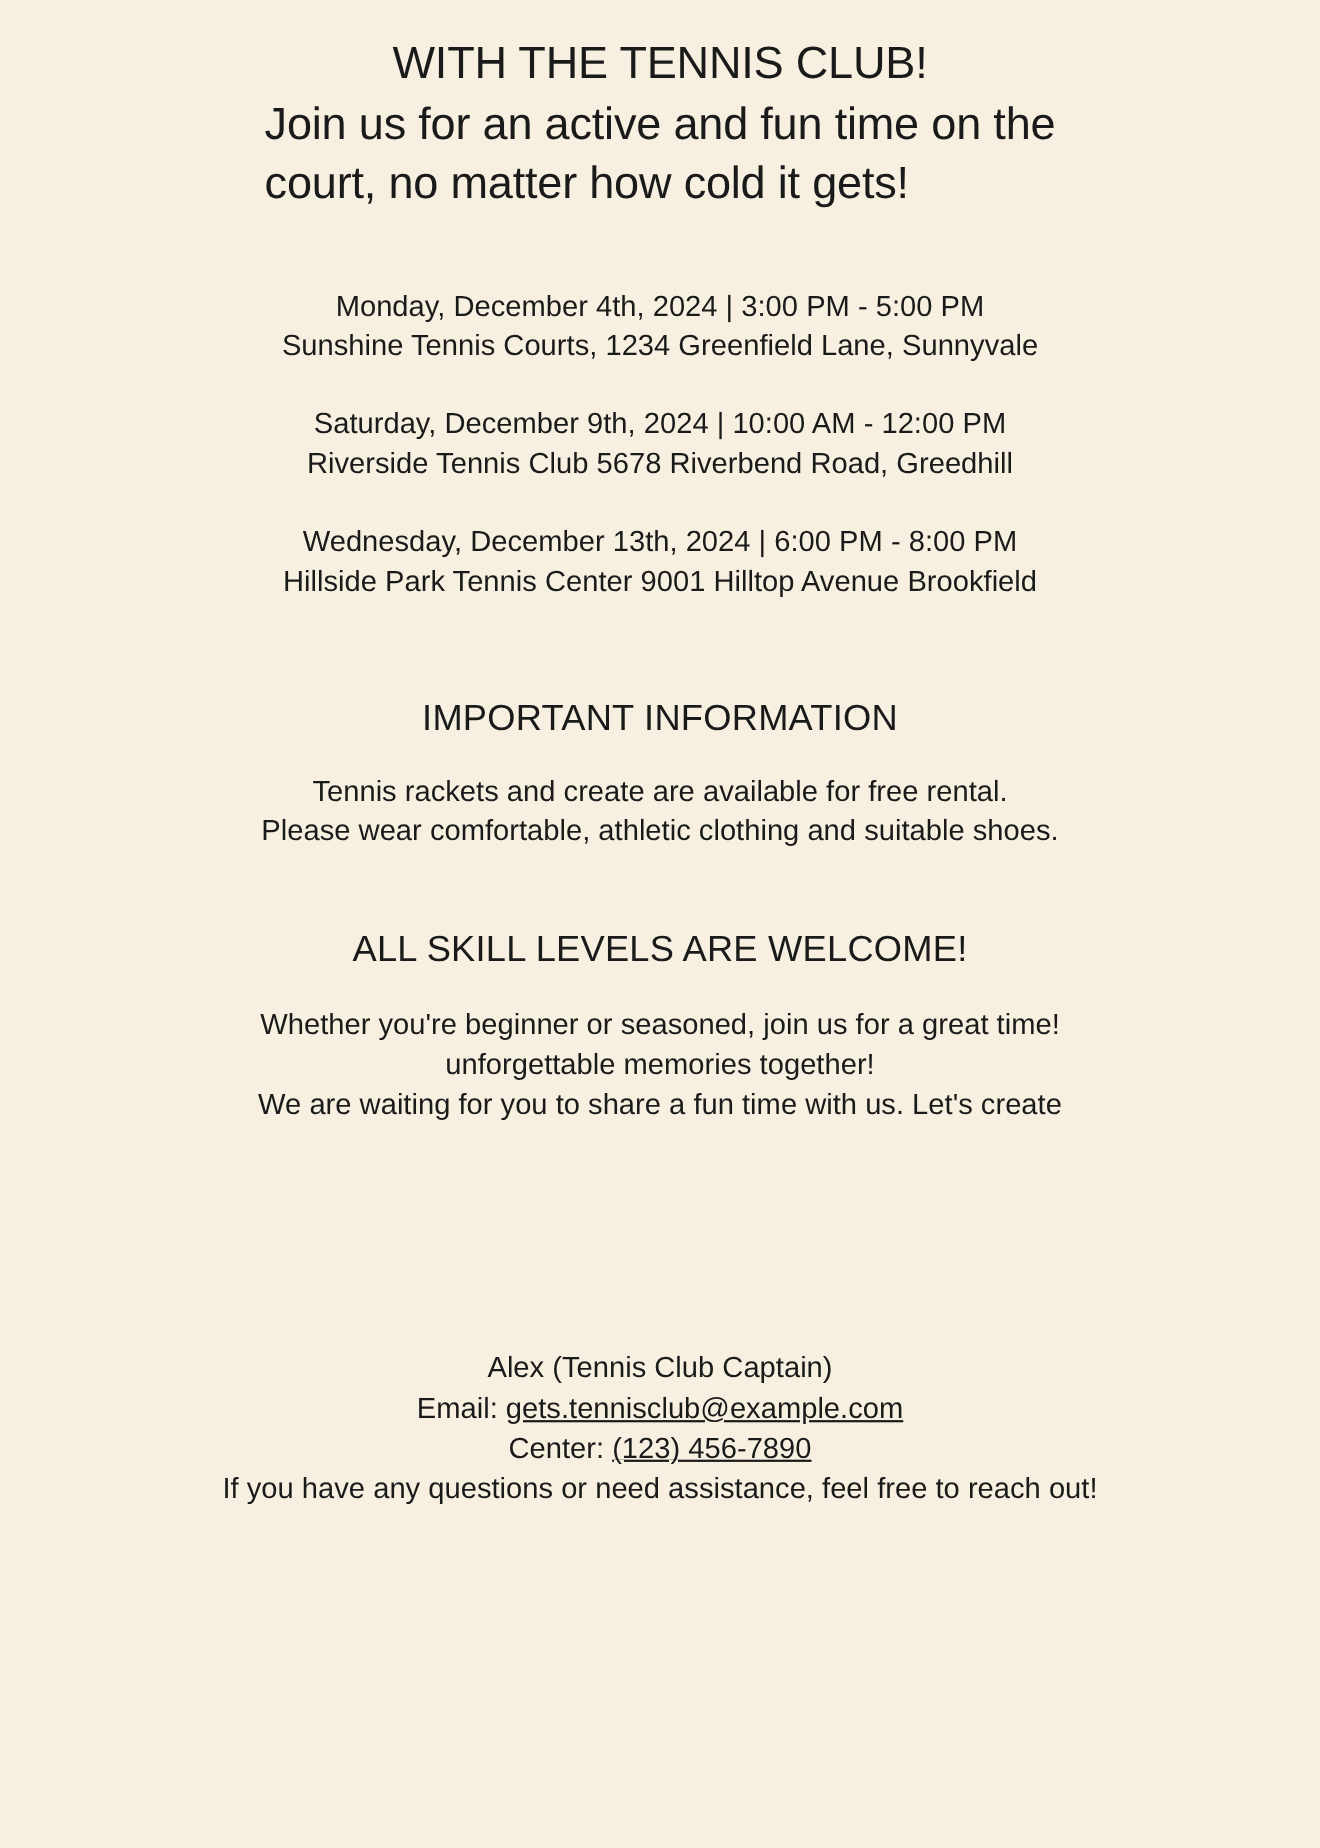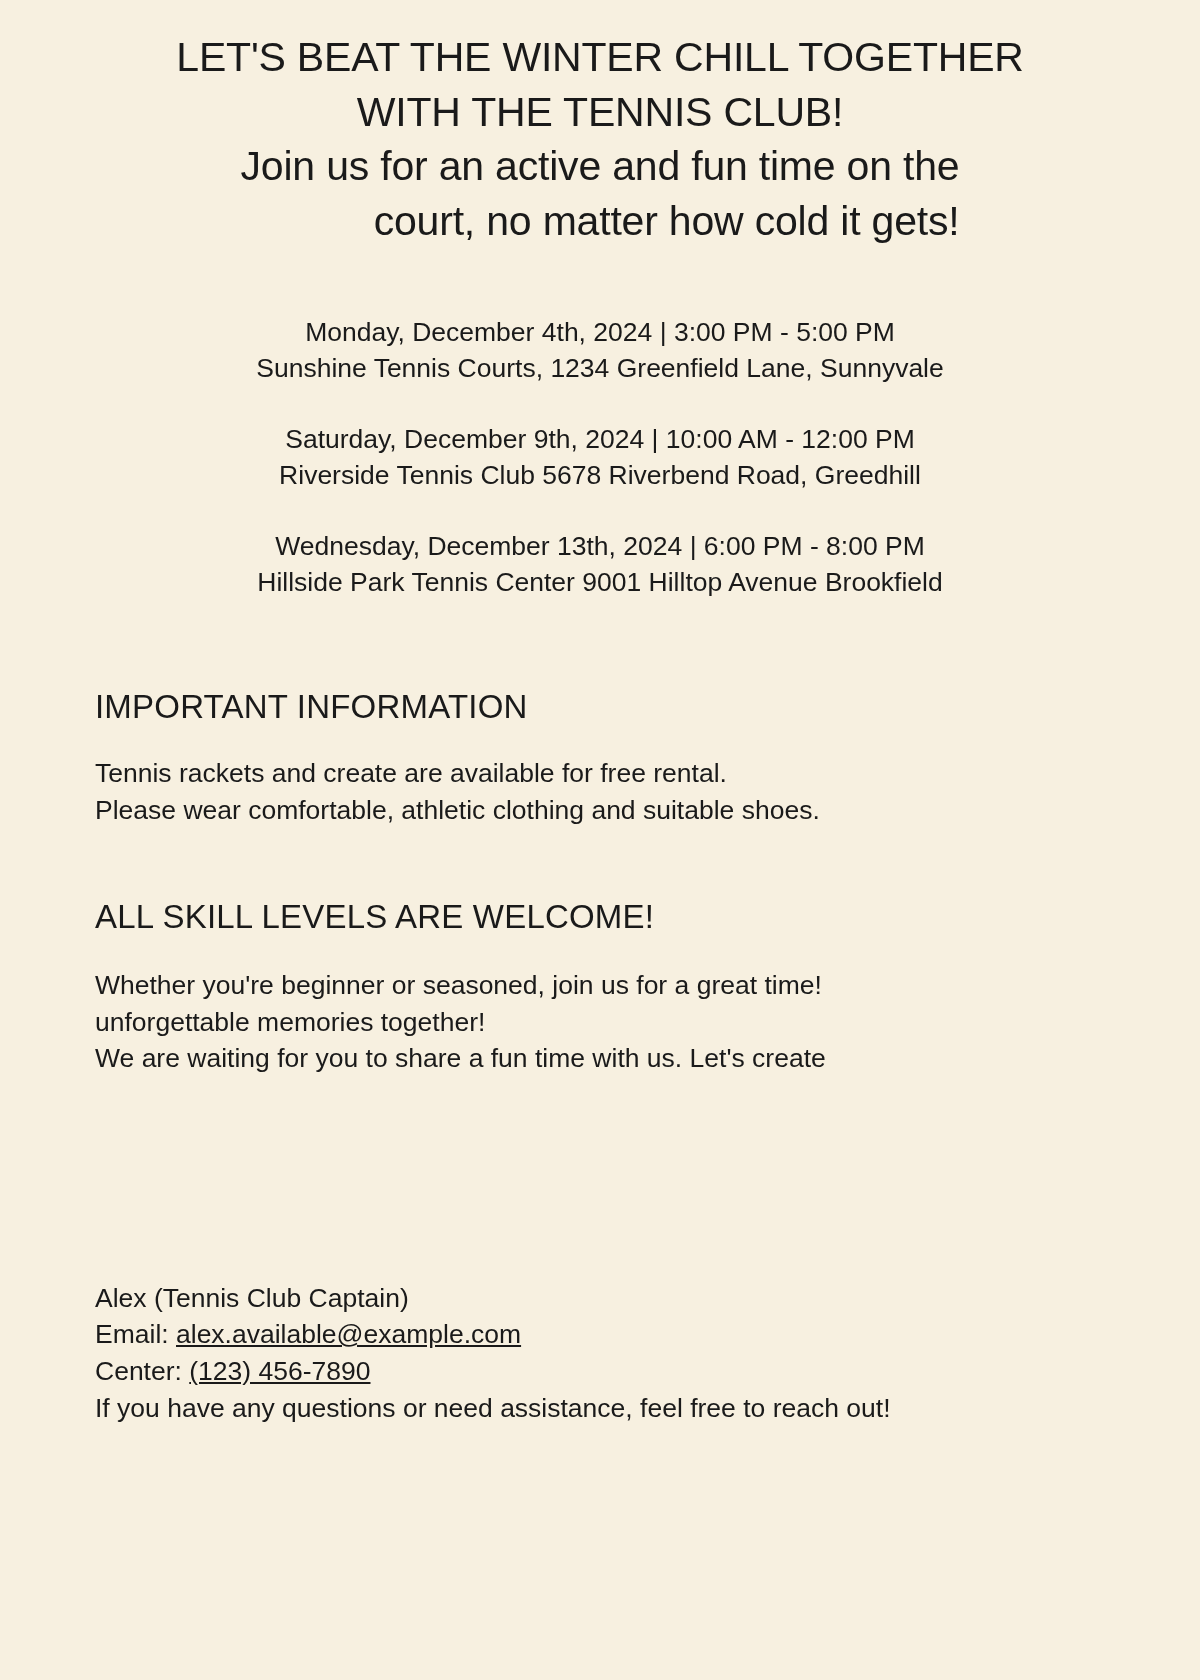--- a/index.html
+++ b/index.html
@@ -26,21 +26,21 @@
   .headline {
     text-align: center;
     font-size: 41px;
     line-height: 1.33;
     font-weight: 400;
     letter-spacing: -0.2px;
     margin: 0;
   }
   .headline .line { display: block; }
   .subhead {
-    text-align: right;
+    text-align: left;
     font-size: 41px;
     line-height: 1.33;
     font-weight: 400;
     letter-spacing: -0.2px;
     margin: 0;
   }
   .subhead .line { display: block; }
 
   .schedule {
     margin-top: 66px;
@@ -51,21 +51,21 @@
     font-size: 26.5px;
     line-height: 1.36;
     margin-bottom: 35px;
   }
   .session:last-child { margin-bottom: 0; }
   .session .datetime { display: block; }
   .session .venue { display: block; }
 
   .section {
     width: 100%;
-    text-align: left;
+    text-align: center;
   }
   .section-title {
     font-size: 33px;
     line-height: 1.3;
     font-weight: 400;
     letter-spacing: 0.2px;
     margin: 0;
   }
   .section-body {
     font-size: 26.5px;
@@ -87,21 +87,20 @@
     text-decoration: underline;
     color: inherit;
   }
 </style>
 </head>
 <body>
 
 <div class="page">
 
   <h1 class="headline">
-    <span class="line">LET'S BEAT THE WINTER CHILL TOGETHER</span>
     <span class="line">WITH THE TENNIS CLUB!</span>
   </h1>
 
   <p class="subhead">
     <span class="line">Join us for an active and fun time on the</span>
     <span class="line">court, no matter how cold it gets!</span>
   </p>
 
   <div class="schedule">
     <div class="session">
@@ -131,19 +130,19 @@
     <p class="section-body">
       <span class="line">Whether you're  beginner or  seasoned, join us for a great time!</span>
       <span class="line">unforgettable memories together!</span>
       <span class="line">We are waiting for you to share a fun time with us. Let's create</span>
     </p>
   </div>
 
   <div class="section contact-block">
     <p class="section-body">
       <span class="line">Alex (Tennis Club Captain)</span>
-      <span class="line"><span>Email: </span><a class="link" href="#">alex.available@example.com</a></span>
+      <span class="line"><span>Email: </span><a class="link" href="#">gets.tennisclub@example.com</a></span>
       <span class="line"><span>Center: </span><a class="link" href="#">(123) 456-7890</a></span>
       <span class="line">If you have any questions or need assistance, feel free to reach out!</span>
     </p>
   </div>
 
 </div>
 
 </body></html>

